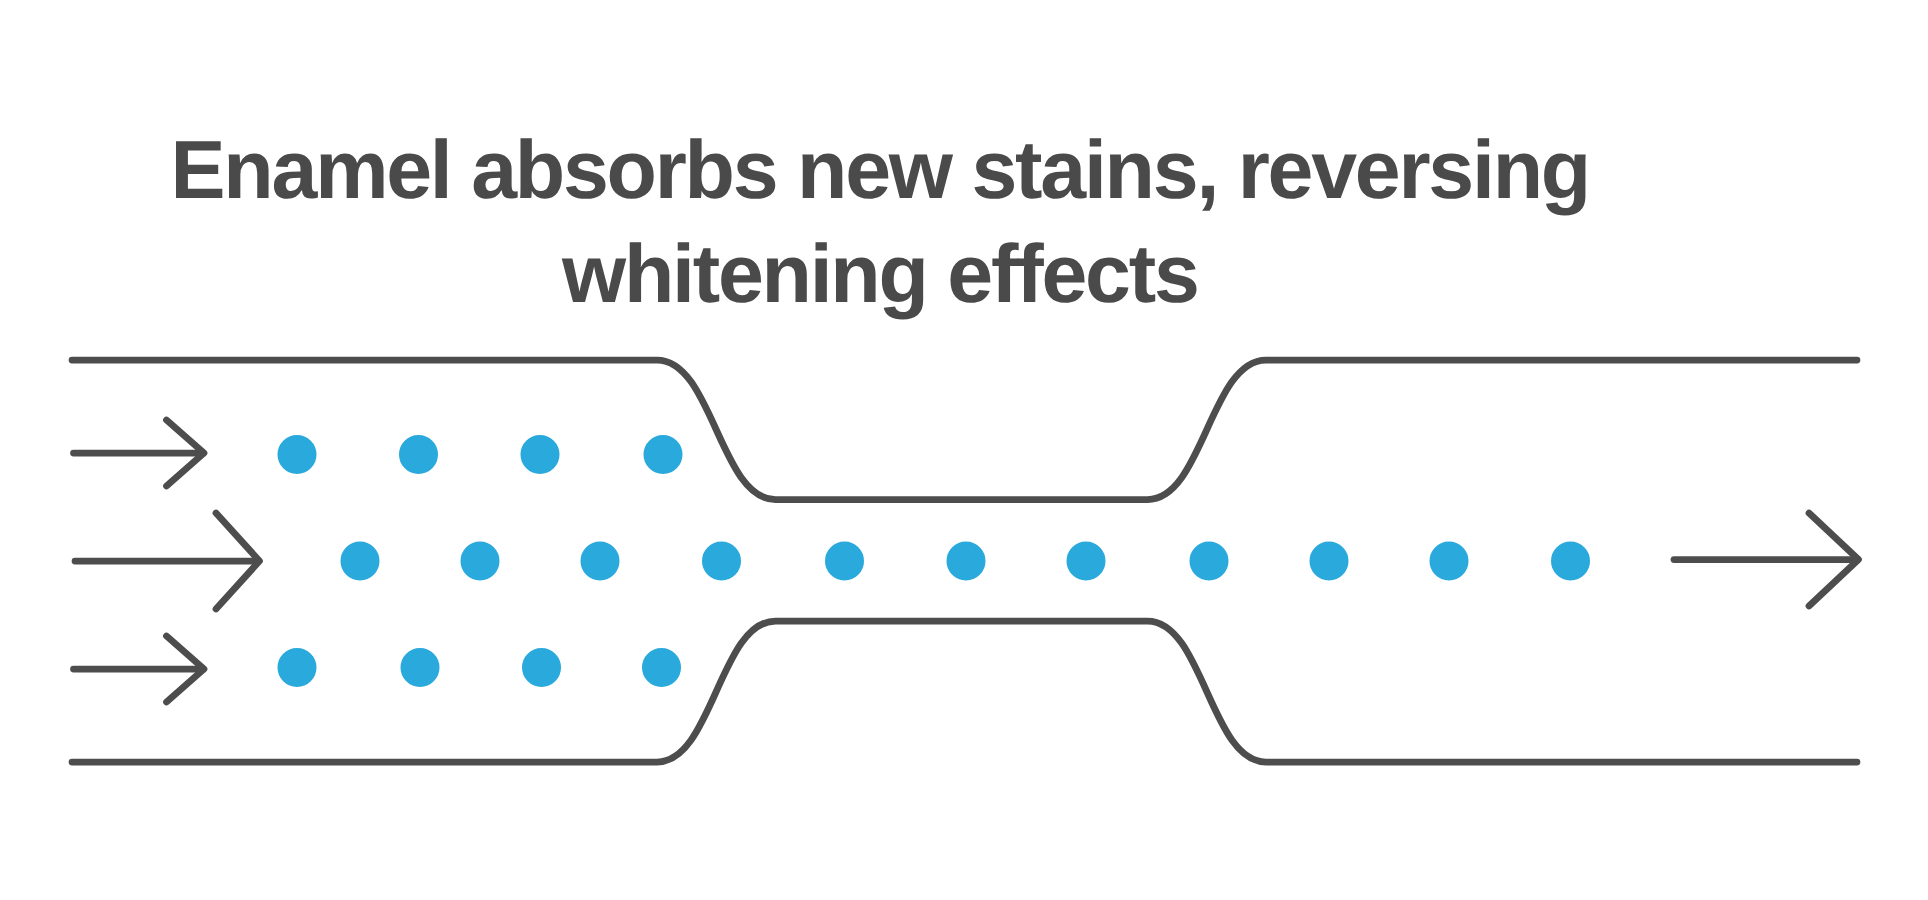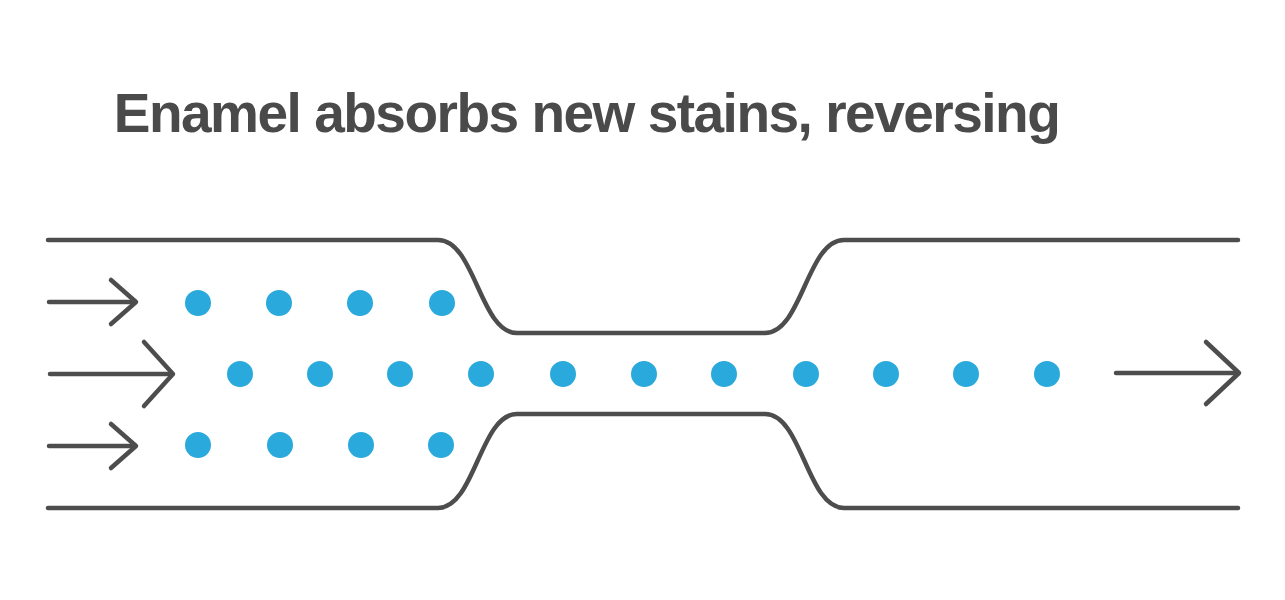--- a/index.html
+++ b/index.html
@@ -36,20 +36,21 @@
     left: 0;
     top: 0;
   }
 </style>
 </head>
 <body>
 
 <div class="stage">
   <h1 class="title">
     <span class="line">Enamel absorbs new stains, reversing</span>
+    <span class="line">whitening effects</span>
   </h1>
   <svg class="diagram-svg" id="diagram" xmlns="http://www.w3.org/2000/svg" width="1285" height="600" viewBox="0 0 1285 600">
       <path d="M48,240 H438 C475,240 480,333 517,333 H765 C802,333 807,240 844,240 H1238" fill="none" stroke="#4d4d4d" stroke-width="4.5" stroke-linecap="round"></path>
       <path d="M48,508 H438 C475,508 480,414 517,414 H765 C802,414 807,508 844,508 H1238" fill="none" stroke="#4d4d4d" stroke-width="4.5" stroke-linecap="round"></path>
       <line x1="49" y1="302" x2="133" y2="302" stroke="#4d4d4d" stroke-width="4.5" stroke-linecap="round"></line>
       <polyline points="111,280 136,302 111,324" fill="none" stroke="#4d4d4d" stroke-width="4.5" stroke-linecap="round" stroke-linejoin="round"></polyline>
       <line x1="50" y1="374" x2="170" y2="374" stroke="#4d4d4d" stroke-width="4.5" stroke-linecap="round"></line>
       <polyline points="144,342 173,374 144,406" fill="none" stroke="#4d4d4d" stroke-width="4.5" stroke-linecap="round" stroke-linejoin="round"></polyline>
       <line x1="49" y1="446" x2="133" y2="446" stroke="#4d4d4d" stroke-width="4.5" stroke-linecap="round"></line>
       <polyline points="111,424 136,446 111,468" fill="none" stroke="#4d4d4d" stroke-width="4.5" stroke-linecap="round" stroke-linejoin="round"></polyline>

